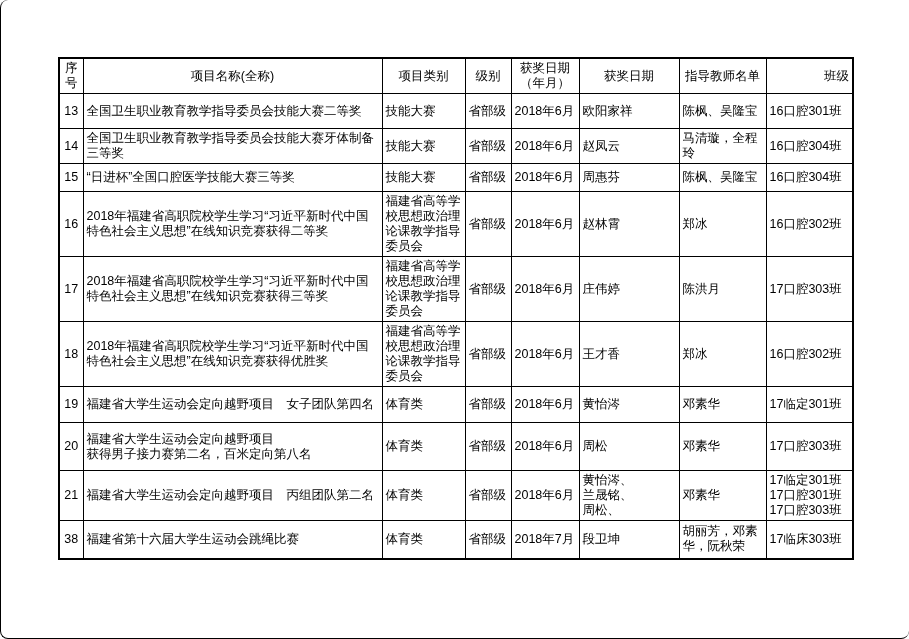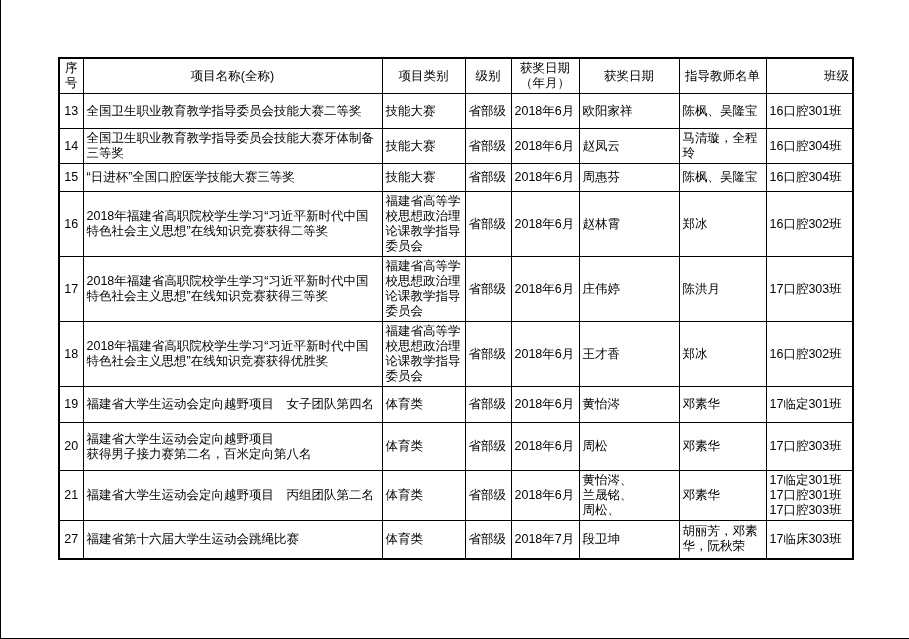--- a/index.html
+++ b/index.html
@@ -8,20 +8,21 @@
     background: #ffffff;
   }
   .page {
     position: relative;
     width: 909px;
     height: 639px;
     background: #ffffff;
     border-left: 1px solid #000000;
     border-bottom: 1px solid #000000;
     overflow: hidden;
+    border-radius: 8px;
   }
   table.awards {
     position: absolute;
     left: 57px;
     top: 57px;
     width: 794px;
     border-collapse: collapse;
     table-layout: fixed;
     border: 2px solid #000000;
     font-size: 12.5px;
@@ -163,21 +164,21 @@
         <td class="c-date">2018年6月</td>
         <td class="c-students">黄怡涔、
 兰晟铭、
 周松、</td>
         <td class="c-teachers">邓素华</td>
         <td class="c-class">17临定301班
 17口腔301班
 17口腔303班</td>
       </tr>
       <tr style="height:38px">
-        <td class="c-no">27</td>
+        <td class="c-no">38</td>
         <td class="c-project">福建省第十六届大学生运动会跳绳比赛</td>
         <td class="c-category">体育类</td>
         <td class="c-level">省部级</td>
         <td class="c-date">2018年7月</td>
         <td class="c-students">段卫坤</td>
         <td class="c-teachers">胡丽芳，邓素华，阮秋荣</td>
         <td class="c-class">17临床303班</td>
       </tr>
     </tbody>
   </table>

